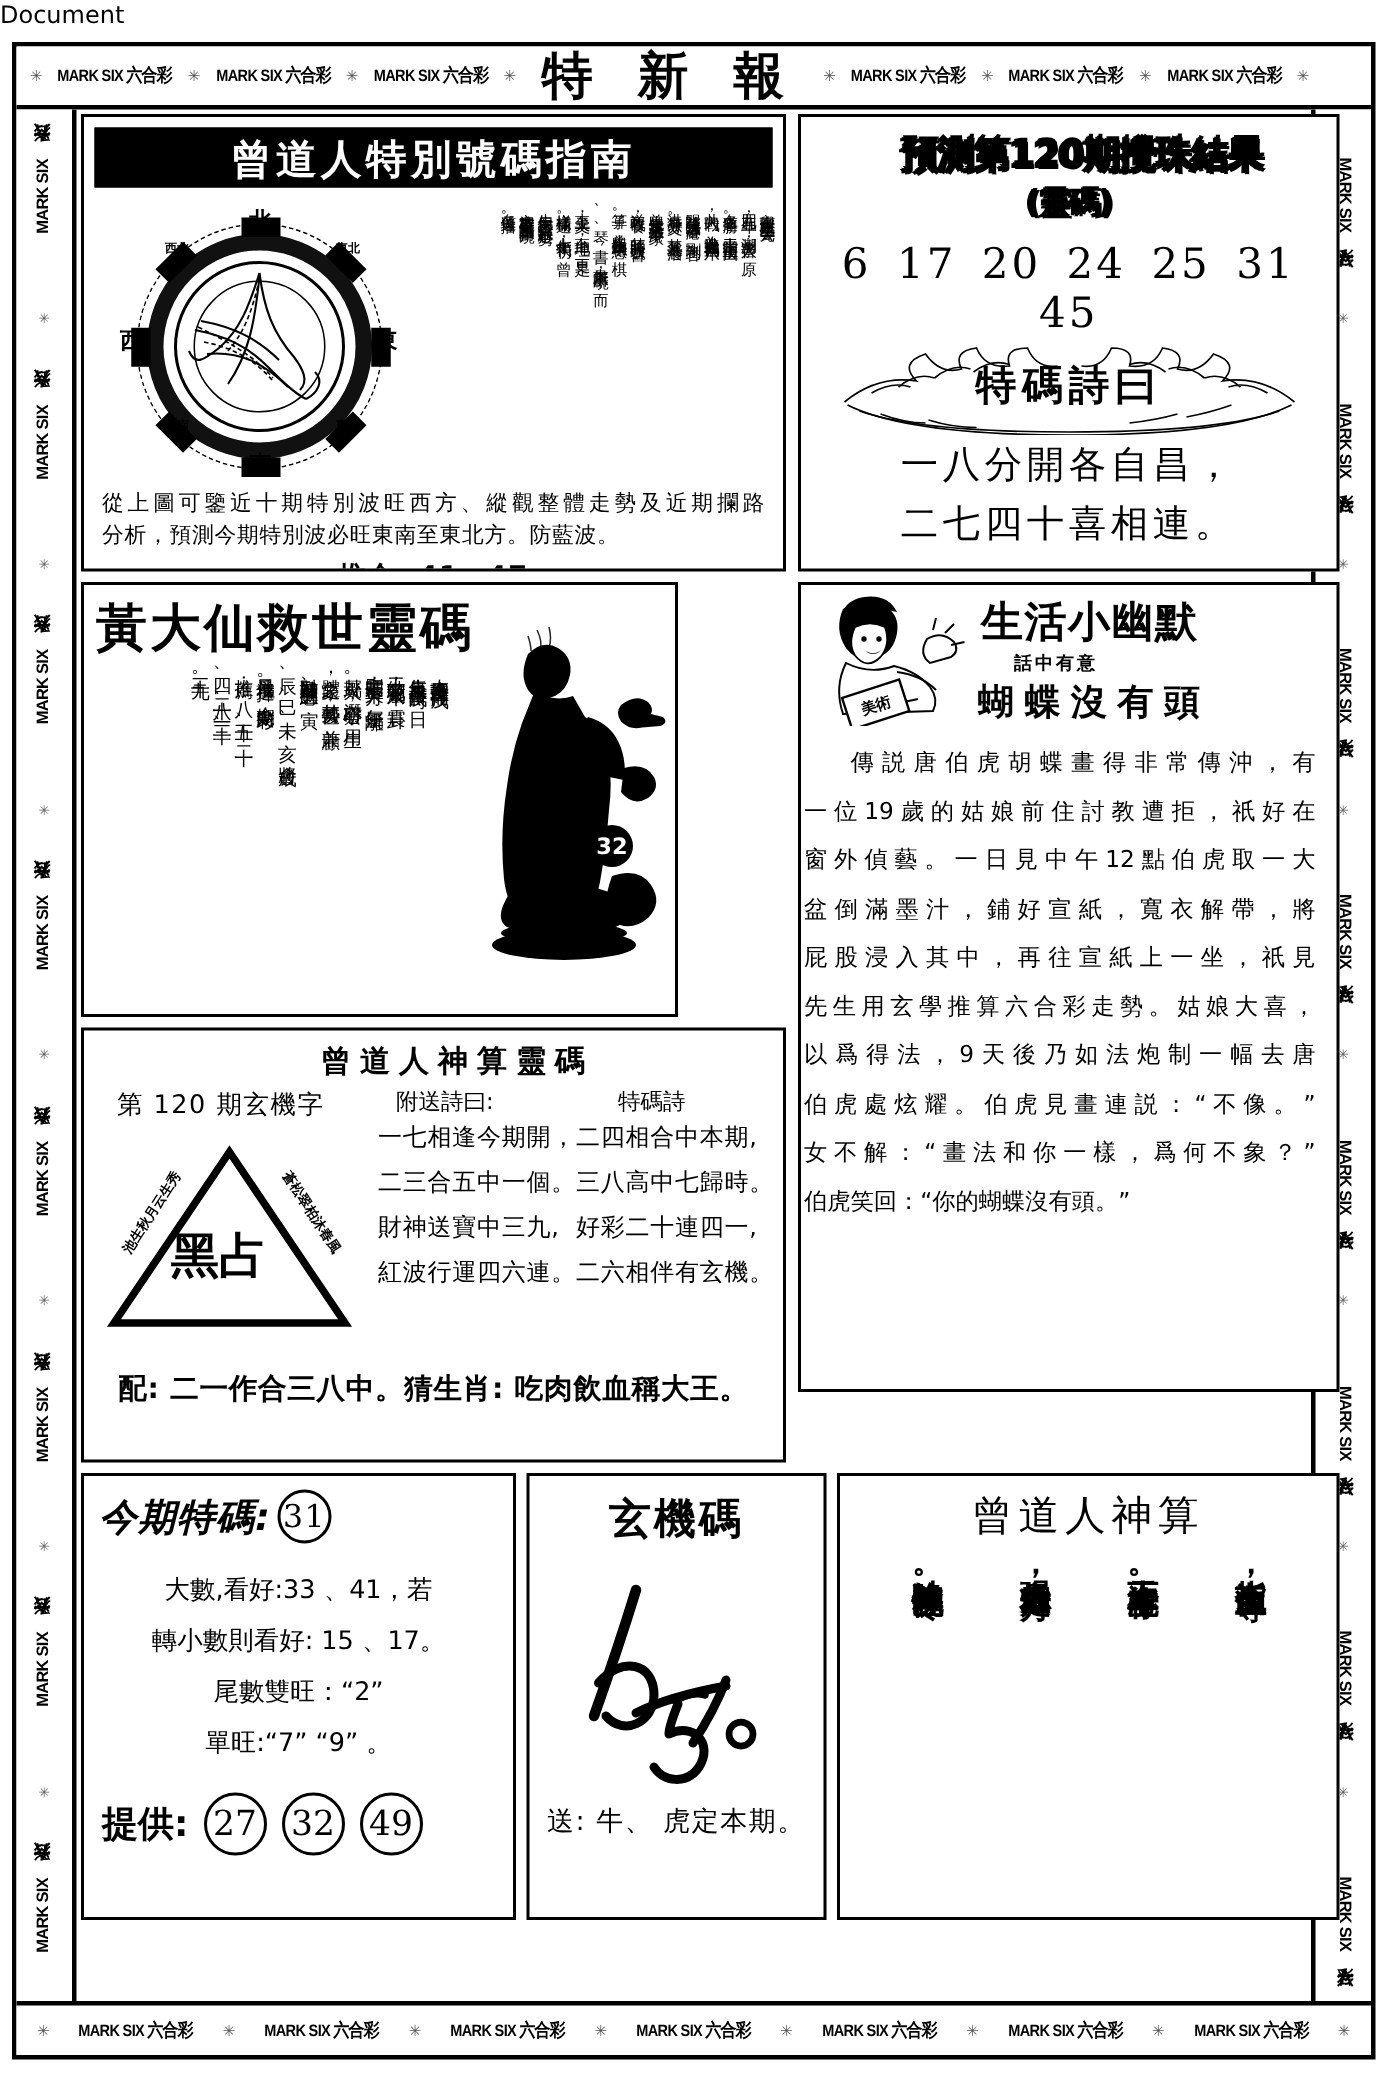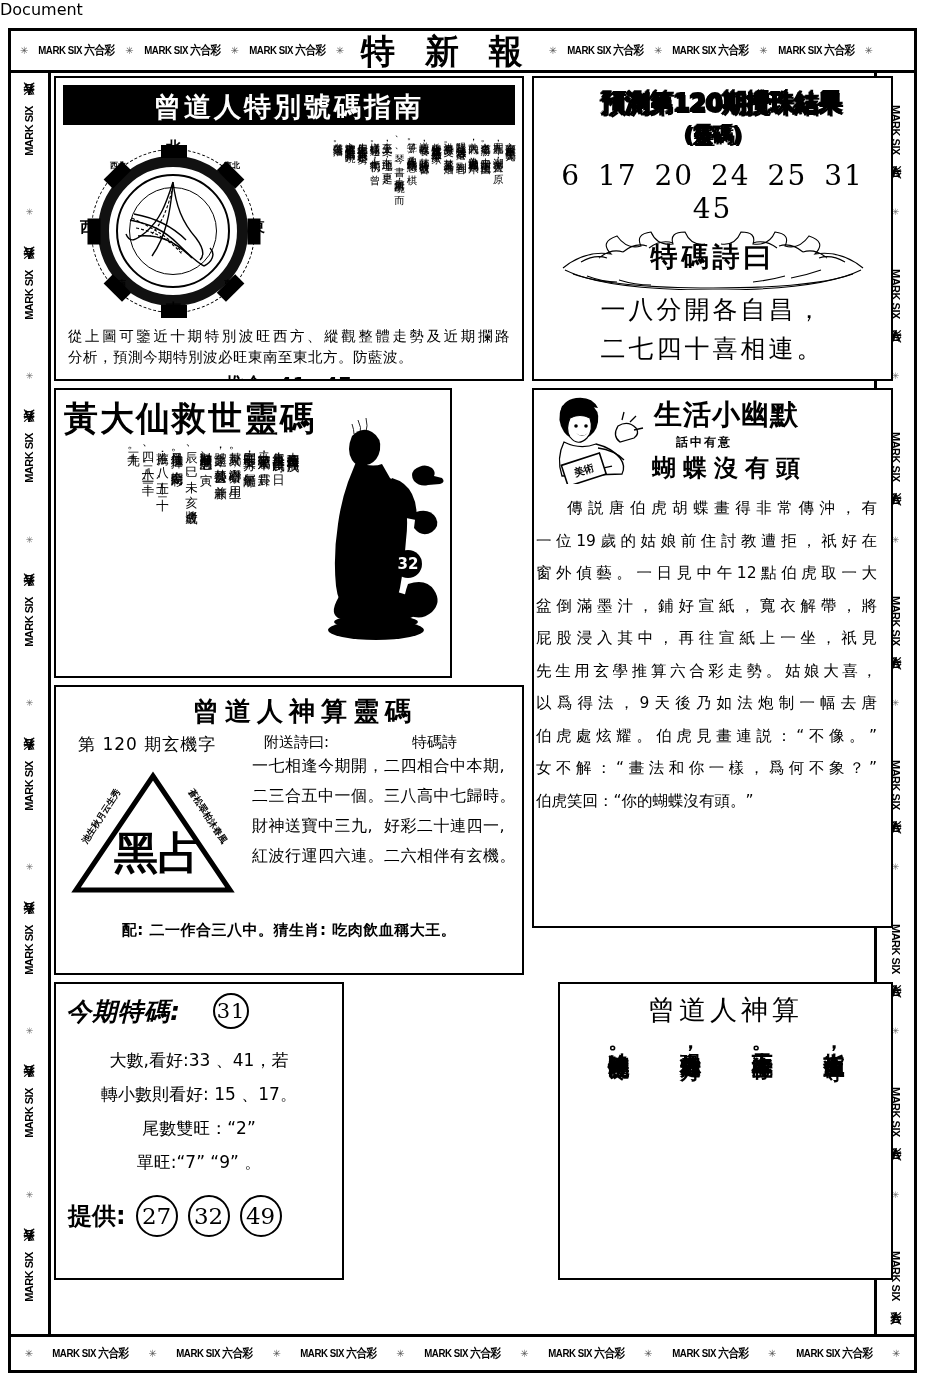--- a/index.html
+++ b/index.html
@@ -314,38 +314,38 @@
     text-align: justify;
     text-align-last: justify;
   }
   #a4-body p.first { text-indent: 2em; text-align-last: justify; }
   #a4-body p.left { text-align-last: left; }
 
   
   #a5 { left: 0; top: 609px; width: 470px; height: 290px; }
   #a5-title {
     text-align: center; margin-top: 7px;
-    font-size: 26px; font-weight: bold;
+    font-size: 20px; font-weight: bold;
     letter-spacing: 6px;
     font-family: "DejaVu Sans", sans-serif;
     padding-left: 32px;
   }
   #a5-row { position: relative; height: 192px; }
   #a5-left { position: absolute; left: 8px; top: 4px; width: 185px; }
   #a5-period {
     font-size: 17px; font-family: "DejaVu Sans", sans-serif;
     letter-spacing: 1px; padding-left: 14px;
   }
   .triangle-wrap {
     position: relative; width: 178px; height: 138px; margin-top: 6px;
   }
   .triangle-wrap svg { position: absolute; left: 0; top: 0; }
   .tri-center {
     position: absolute; left: 50px; top: 62px;
-    font-size: 44px; font-weight: bold;
+    font-size: 32px; font-weight: bold;
     font-family: "DejaVu Sans", sans-serif;
   }
   .tri-side {
     position: absolute; font-size: 9px; font-weight: bold;
     font-family: "DejaVu Sans", sans-serif;
     white-space: nowrap;
   }
   .tri-side.l { left: 6px; top: 48px; transform: rotate(-57deg); }
   .tri-side.r { left: 112px; top: 48px; transform: rotate(57deg); }
 
@@ -360,36 +360,35 @@
   .poem-grid {
     display: grid;
     grid-template-columns: 132px 1fr;
     row-gap: 9px;
     font-size: 16px;
     font-family: "DejaVu Sans", sans-serif;
     letter-spacing: 0.5px;
   }
   #a5-foot {
     text-align: center;
-    font-size: 15px; font-weight: bold;
+    font-size: 19px; font-weight: bold;
     font-family: "DejaVu Sans", sans-serif;
     letter-spacing: 0.5px;
     padding: 0 4px;
   }
 
   
   #a6 { left: 0; top: 906px; width: 290px; height: 298px; }
   #a6-title {
     display: flex; align-items: center;
     margin: 9px 0 0 10px;
     font-size: 25px; font-weight: bold;
     font-style: italic;
     font-family: "DejaVu Sans", sans-serif;
     letter-spacing: 1px;
-    gap: 28px;
   }
   .circ {
     display: inline-flex; align-items: center; justify-content: center;
     width: 36px; height: 36px;
     border: 2px solid #000; border-radius: 50%;
     font-size: 21px; font-style: normal; font-weight: normal;
     font-family: "DejaVu Serif", serif;
     margin-left: 4px;
   }
   #a6-lines {
@@ -771,20 +770,37 @@
         <div>單旺:“7”    “9”  。</div>
       </div>
       <div id="a6-provide">
         <span>提供:</span>
         <span class="circ">27</span>
         <span class="circ">32</span>
         <span class="circ">49</span>
       </div>
     </div>
 
+    <div class="box" id="a7">
+      <div id="a7-title">玄機碼</div>
+      <div class="glyph">
+        <svg width="170" height="160" viewBox="0 0 170 160">
+          <g fill="none" stroke="#000" stroke-linecap="round" stroke-linejoin="round">
+            <path d="M58 22 C50 48 40 78 30 106" stroke-width="7"></path>
+            <path d="M33 84 C48 66 70 70 70 92 C70 110 50 120 38 106" stroke-width="6"></path>
+            <path d="M58 104 C74 96 96 90 118 86" stroke-width="6"></path>
+            <path d="M118 82 C112 98 104 112 96 124" stroke-width="6"></path>
+            <path d="M84 96 C90 92 98 90 104 92" stroke-width="5"></path>
+            <path d="M86 98 C82 108 80 114 80 118 C96 110 110 124 100 140 C92 152 76 150 70 140" stroke-width="6"></path>
+            <circle cx="128" cy="118" r="8" stroke-width="4.5"></circle>
+          </g>
+        </svg>
+      </div>
+      <div id="a7-foot">送: 牛、 虎定本期。</div>
+    </div>
 
     <div class="box" id="a8">
       <div id="a8-title">曾道人神算</div>
       <div id="a8-cols">
         <div class="vcol">指点江山位至尊，</div>
         <div class="vcol">上天下海能生存。</div>
         <div class="vcol">身强力壮走四方，</div>
         <div class="vcol">冲锋陷阵性犹专。</div>
       </div>
     </div>

